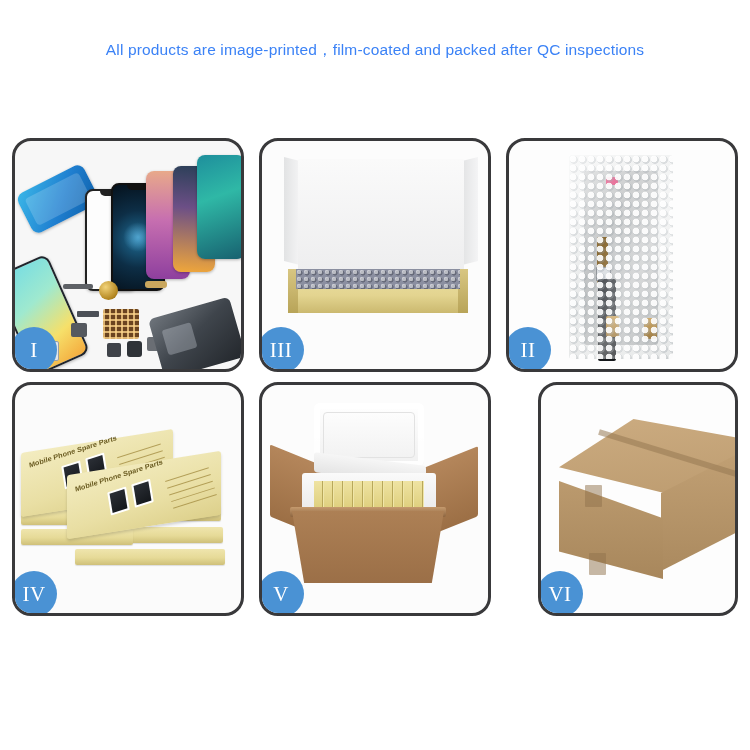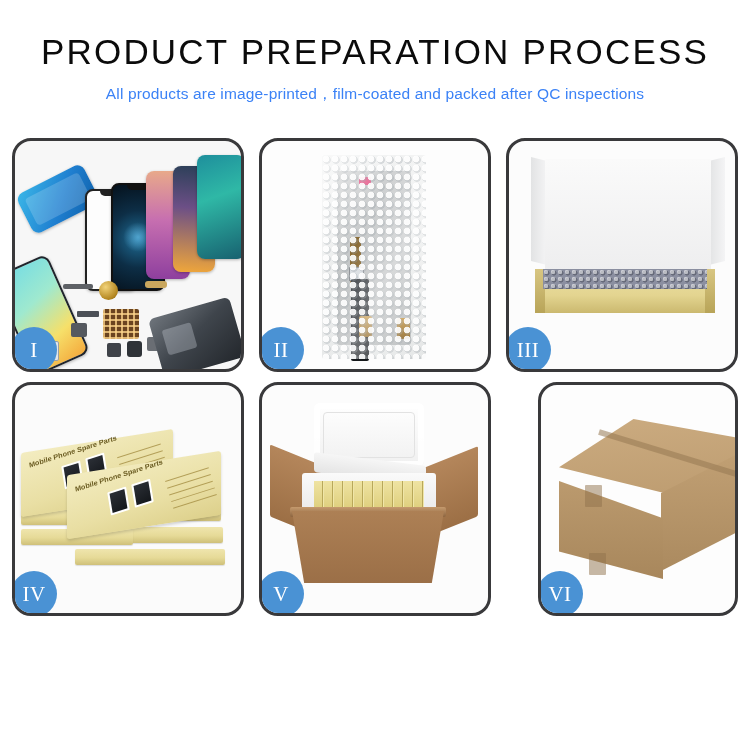--- a/index.html
+++ b/index.html
@@ -427,21 +427,20 @@
     background: rgba(143,113,76,.5);
     border-radius: 1px;
   }
   .c6-tape-a { left: 44px; top: 100px; }
   .c6-tape-b { left: 48px; top: 168px; }
 </style>
 </head>
 <body>
 
 <div class="header">
-  <div class="page-title">PRODUCT PREPARATION PROCESS</div>
   <div class="page-subtitle">All products are image-printed，film-coated and packed after QC inspections</div>
 </div>
 
 <div class="grid">
 
   <div class="panel p1">
     <div class="panel-scene">
       <div class="ph ph-blue"></div>
       <div class="ph ph-teal"></div>
       <div class="ph ph-white"></div>
@@ -457,50 +456,50 @@
       <div class="part" style="left:56px;top:182px;width:16px;height:14px;background:#55595f;border-radius:2px;"></div>
       <div class="part" style="left:92px;top:202px;width:14px;height:14px;background:#3f4349;border-radius:2px;"></div>
       <div class="part" style="left:112px;top:200px;width:15px;height:16px;background:#2f3338;border-radius:3px;"></div>
       <div class="part" style="left:132px;top:196px;width:12px;height:14px;background:#6a6e74;border-radius:2px;"></div>
       <div class="part" style="left:30px;top:200px;width:12px;height:18px;background:#e3e5e8;border:1px solid #9aa0a6;border-radius:2px;"></div>
       <div class="part-back"></div>
     </div>
     <div class="badge">I</div>
   </div>
 
+  <div class="panel p3">
+    <div class="panel-scene">
+      <div class="b3-lid-l"></div>
+      <div class="b3-lid-r"></div>
+      <div class="b3-lid"></div>
+      <div class="b3-tray">
+        <div class="b3-tray-edge-l"></div>
+        <div class="b3-tray-edge-r"></div>
+        <div class="b3-tray-in"></div>
+      </div>
+    </div>
+    <div class="badge">III</div>
+  </div>
+
   <div class="panel p2">
     <div class="panel-scene">
       <div class="bw-bag">
         <div class="bw-lcd">
           <div class="bw-tape"></div>
           <div class="bw-flex"></div>
           <div class="bw-chip"></div>
           <div class="bw-lcd-dark"></div>
           <div class="bw-conn-a"></div>
           <div class="bw-conn-b"></div>
         </div>
         <div class="bw-bubbles"></div>
         <div class="bw-sheen"></div>
       </div>
     </div>
     <div class="badge">II</div>
-  </div>
-
-  <div class="panel p3">
-    <div class="panel-scene">
-      <div class="b3-lid-l"></div>
-      <div class="b3-lid-r"></div>
-      <div class="b3-lid"></div>
-      <div class="b3-tray">
-        <div class="b3-tray-edge-l"></div>
-        <div class="b3-tray-edge-r"></div>
-        <div class="b3-tray-in"></div>
-      </div>
-    </div>
-    <div class="badge">III</div>
   </div>
 
   <div class="panel p4">
     <div class="panel-scene">
       <div class="stack">
         <div class="sbox b1"></div>
         <div class="sbox b2"></div>
         <div class="sbox b3"></div>
         <div class="sbox b4"></div>
         <div class="sbox bl1"></div>

